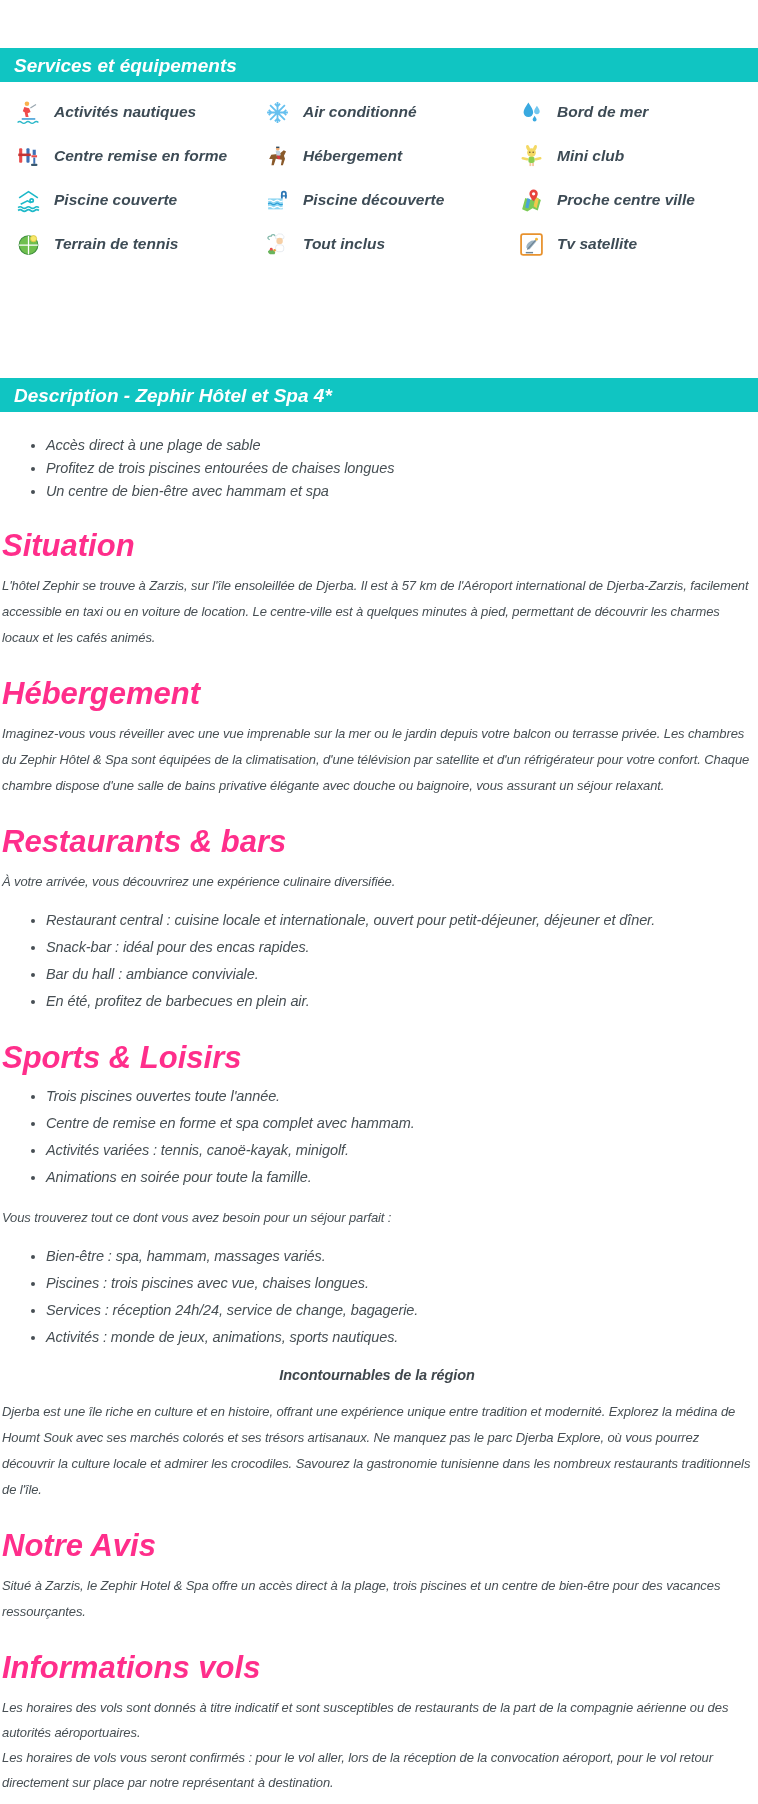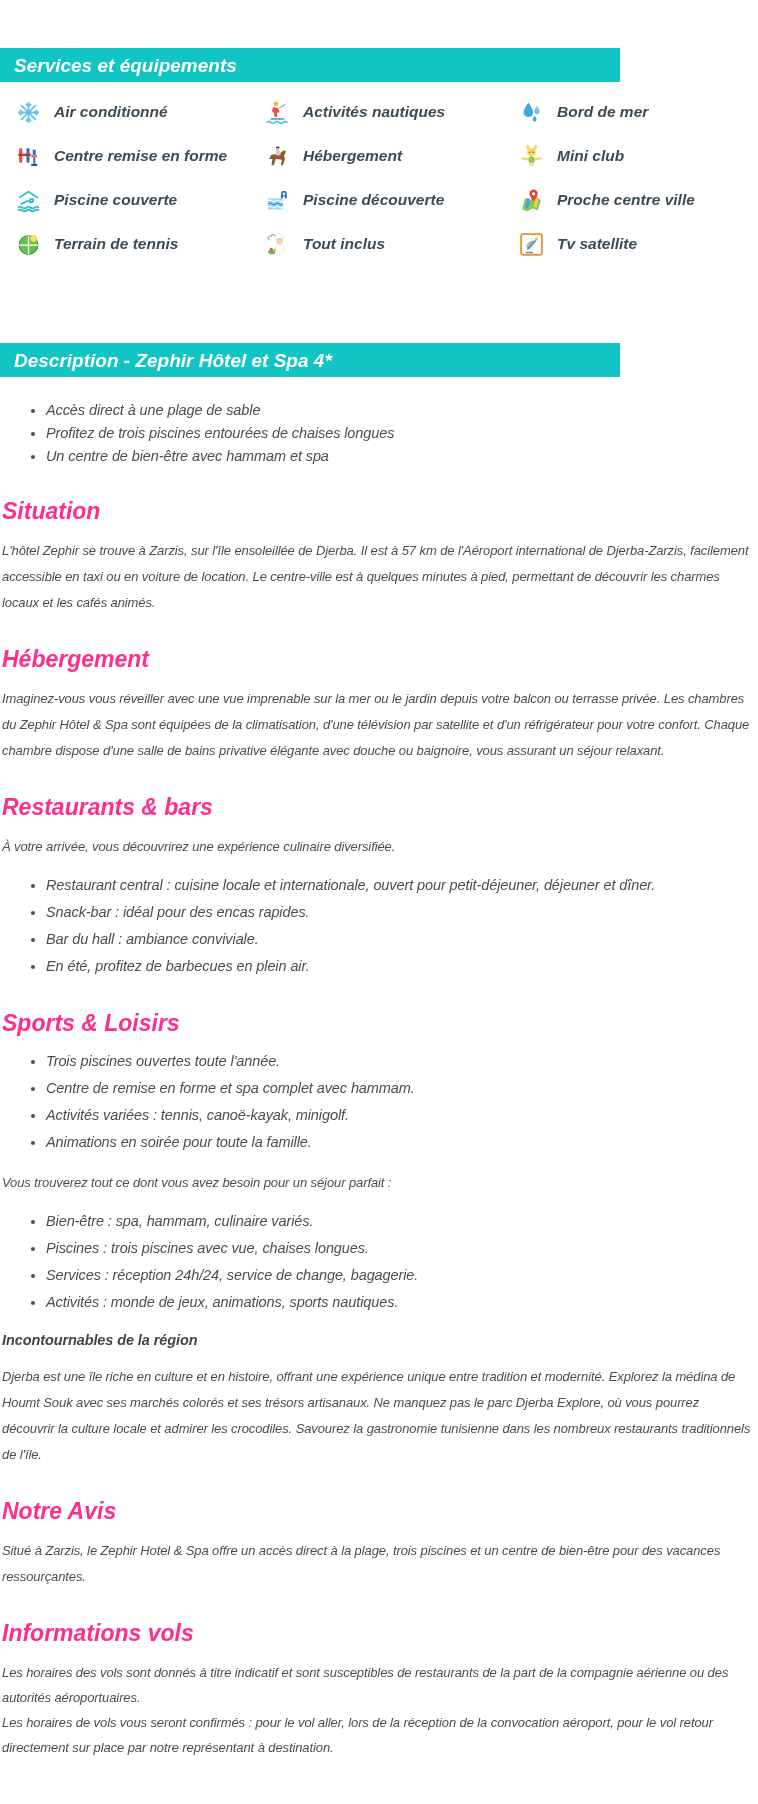--- a/index.html
+++ b/index.html
@@ -13,24 +13,24 @@
     color: var(--body-text, #474f54);
     overflow: hidden;
   }
   .bar {
     background: var(--teal, #10c5c2);
     color: #ffffff;
     font-weight: bold;
     font-size: 19px;
     line-height: 21px;
     padding: 7px 14px 6px 14px;
-    width: 620px;
+    width: 758px;
   }
   .bar-services { margin-top: 48px; }
-  .bar-description { margin-top: 85px; }
+  .bar-description { margin-top: 120px; }
 
   .services-grid {
     display: grid;
     grid-template-columns: 249px 254px 1fr;
     margin: 16px 0 0 15px;
     row-gap: 16px;
   }
   .service-item {
     display: flex;
     align-items: center;
@@ -45,21 +45,21 @@
     width: 26px; height: 26px;
     display: flex; align-items: center; justify-content: center;
     flex: 0 0 26px;
   }
   .service-icon svg { width: 25px; height: 25px; }
 
   .content { padding: 0 6px 0 2px; }
 
   h2.pink {
     color: var(--pink, #ff2e8b);
-    font-size: 23px;
+    font-size: 31px;
     line-height: 26px;
     font-weight: bold;
     margin: 30px 0 0 0;
   }
   .content p {
     margin: 14px 0 0 0;
     font-size: 13px;
     line-height: 26px;
     letter-spacing: -0.1px;
   }
@@ -70,54 +70,55 @@
     letter-spacing: -0.1px;
   }
   ul.bullets li { line-height: 27px; }
   ul.highlights { margin-top: 22px; }
   ul.highlights li { line-height: 23px; }
   p.subheading {
     font-weight: bold;
     color: #3f474c;
     font-size: 14.5px;
     line-height: 20px;
+    text-align: center;
   }
   p.tight { line-height: 25px; }
   p.tight + p.tight { margin-top: 0; }
 </style>
 </head>
 <body>
 
 <div class="page">
 
   <div class="bar bar-services">
     <span>Services et équipements</span>
   </div>
 
   <div class="services-grid">
       <div class="service-item">
         <span class="service-icon">
-          <svg viewBox="0 0 24 24" stroke="#66c0ef" stroke-width="1.7" fill="none">
-            <path d="M12 2v20M2 12h20M4.9 4.9l14.2 14.2M19.1 4.9L4.9 19.1"></path>
-            <path d="M9.5 3.6L12 6l2.5-2.4M9.5 20.4L12 18l2.5 2.4M3.6 9.5L6 12l-2.4 2.5M20.4 9.5L18 12l2.4 2.5"></path>
-          </svg>
-        </span>
-        <span>Air conditionné</span>
-      </div>
-      <div class="service-item">
-        <span class="service-icon">
           <svg viewBox="0 0 24 24">
             <circle cx="10.5" cy="3.6" r="2.2" fill="#f9b14c"></circle>
             <path d="M8 6.8l4.6 1 1.4 3.8-2.8 1 .9 3.8H9.3l-1-4.6-1.8-1z" fill="#ef4b4b"></path>
             <path d="M13.8 7.6l5.4-3.2" stroke="#9aa7b0" stroke-width="1.2" fill="none"></path>
             <path d="M5.5 18.2h13" stroke="#4aa3d8" stroke-width="1.6" fill="none"></path>
             <path d="M1.5 21.5q2-1.8 4 0t4 0 4 0 4 0 4 0" stroke="#2bb8c9" stroke-width="1.3" fill="none"></path>
           </svg>
         </span>
         <span>Activités nautiques</span>
+      </div>
+      <div class="service-item">
+        <span class="service-icon">
+          <svg viewBox="0 0 24 24" stroke="#66c0ef" stroke-width="1.7" fill="none">
+            <path d="M12 2v20M2 12h20M4.9 4.9l14.2 14.2M19.1 4.9L4.9 19.1"></path>
+            <path d="M9.5 3.6L12 6l2.5-2.4M9.5 20.4L12 18l2.5 2.4M3.6 9.5L6 12l-2.4 2.5M20.4 9.5L18 12l2.4 2.5"></path>
+          </svg>
+        </span>
+        <span>Air conditionné</span>
       </div>
       <div class="service-item">
         <span class="service-icon">
           <svg viewBox="0 0 24 24">
             <path d="M9 2.5C6.4 6.6 4.4 9.2 4.4 11.8a4.6 4.6 0 009.2 0C13.6 9.2 11.6 6.6 9 2.5z" fill="#39a9e0"></path>
             <path d="M17.2 5.5c-1.6 2.4-2.7 3.9-2.7 5.4a2.7 2.7 0 105.4 0c0-1.5-1.1-3-2.7-5.4z" fill="#74c7ef"></path>
             <path d="M15 15c-1 1.7-1.9 2.7-1.9 3.8a1.9 1.9 0 103.8 0c0-1.1-.9-2.1-1.9-3.8z" fill="#39a9e0"></path>
           </svg>
         </span>
         <span>Bord de mer</span>
@@ -268,21 +269,21 @@
 
     <h2 class="pink">Sports &amp; Loisirs</h2>
     <ul class="bullets">
         <li>Trois piscines ouvertes toute l'année.</li>
         <li>Centre de remise en forme et spa complet avec hammam.</li>
         <li>Activités variées : tennis, canoë-kayak, minigolf.</li>
         <li>Animations en soirée pour toute la famille.</li>
       </ul>
     <p>Vous trouverez tout ce dont vous avez besoin pour un séjour parfait :</p>
     <ul class="bullets">
-        <li>Bien-être : spa, hammam, culinaire variés.</li>
+        <li>Bien-être : spa, hammam, massages variés.</li>
         <li>Piscines : trois piscines avec vue, chaises longues.</li>
         <li>Services : réception 24h/24, service de change, bagagerie.</li>
         <li>Activités : monde de jeux, animations, sports nautiques.</li>
       </ul>
     <p class="subheading">Incontournables de la région</p>
     <p>Djerba est une île riche en culture et en histoire, offrant une expérience unique entre tradition et modernité. Explorez la médina de Houmt Souk avec ses marchés colorés et ses trésors artisanaux. Ne manquez pas le parc Djerba Explore, où vous pourrez découvrir la culture locale et admirer les crocodiles. Savourez la gastronomie tunisienne dans les nombreux restaurants traditionnels de l'île.</p>
 
     <h2 class="pink">Notre Avis</h2>
     <p>Situé à Zarzis, le Zephir Hotel &amp; Spa offre un accès direct à la plage, trois piscines et un centre de bien-être pour des vacances ressourçantes.</p>
 

